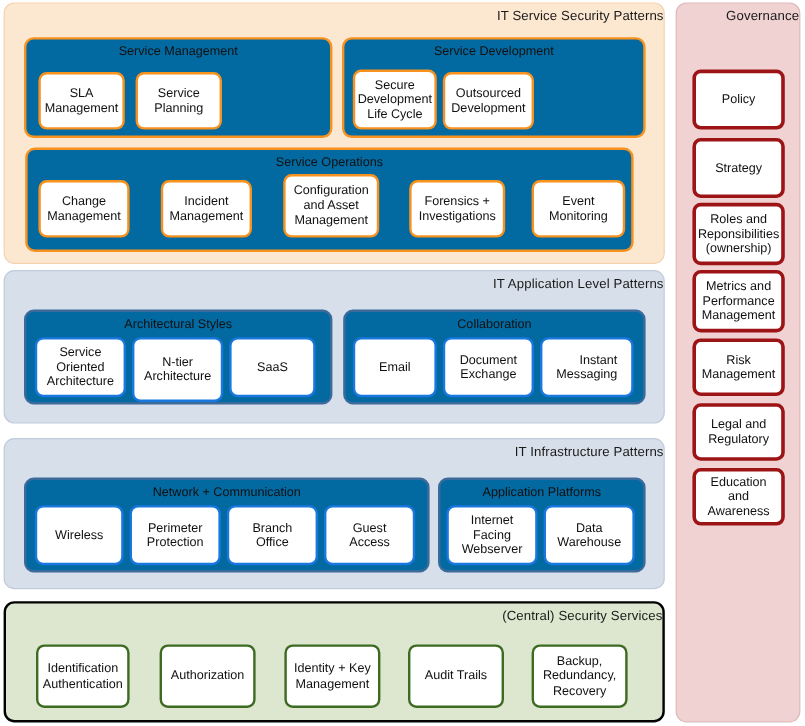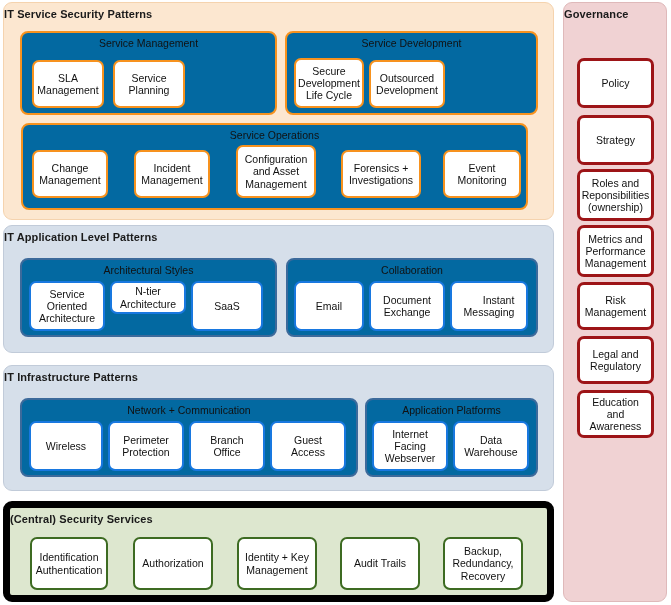--- a/index.html
+++ b/index.html
@@ -8,26 +8,26 @@
     background:#ffffff;
     font-family:"Liberation Sans", sans-serif;
     color:#1a1a1a;
     overflow:hidden;
   }
   .canvas{position:relative;width:671px;height:605px;}
 
   
   .panel{position:absolute;border-radius:9px;box-sizing:border-box;}
   .panel-title{
-    text-align:left;font-weight:bold;font-size:11px;line-height:13px;
+    text-align:right;font-weight:normal;font-size:11px;line-height:13px;
     padding-top:5px;letter-spacing:.1px;
   }
   .panel-orange{background:#fce7d0;border:1px solid #f5d3ae;}
   .panel-blue{background:#d6dfea;border:1px solid #c1cbd9;}
-  .panel-green{background:#dde7cf;border:7px solid #000000;}
+  .panel-green{background:#dde7cf;border:2px solid #000000;}
   .panel-pink{background:#f0d2d3;border:1px solid #dfb9ba;}
 
   
   .group{
     position:absolute;box-sizing:border-box;background:#0369a1;
     border-radius:8px;
   }
   .group-title{
     text-align:center;font-size:10.5px;line-height:12px;
     padding-top:4px;color:#111;
@@ -92,21 +92,21 @@
   <div class="panel panel-blue" style="left:3px;top:225px;width:551px;height:128px;">
     <div class="panel-title">IT Application Level Patterns</div>
   </div>
 
   <div class="group group-blue" style="left:20px;top:258px;width:257px;height:79px;">
     <div class="group-title">Architectural Styles</div>
   </div>
   <div class="box box-blue" style="left:29px;top:281px;width:76px;height:50px;">Service
 Oriented
 Architecture</div>
-  <div class="box box-blue" style="left:110px;top:281px;width:76px;height:33px;">N-tier
+  <div class="box box-blue" style="left:110px;top:281px;width:76px;height:54px;">N-tier
 Architecture</div>
   <div class="box box-blue" style="left:191px;top:281px;width:72px;height:50px;">SaaS</div>
 
   <div class="group group-blue" style="left:286px;top:258px;width:252px;height:79px;">
     <div class="group-title">Collaboration</div>
   </div>
   <div class="box box-blue" style="left:294px;top:281px;width:70px;height:50px;">Email</div>
   <div class="box box-blue" style="left:369px;top:281px;width:76px;height:50px;">Document
 Exchange</div>
   <div class="box box-blue" style="left:450px;top:281px;width:78px;height:50px;text-align:right;">Instant

